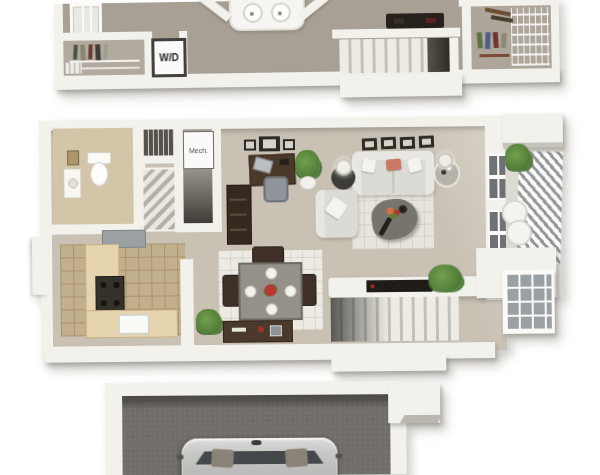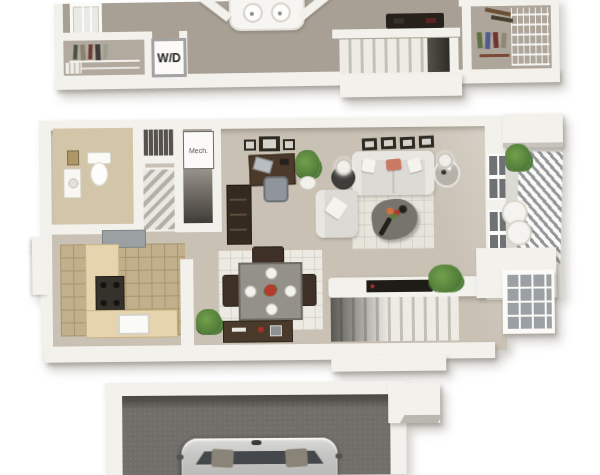--- a/index.html
+++ b/index.html
@@ -58,22 +58,22 @@
       <div class="a" style="left:10px;top:4px;width:4px;height:15px;background:#4a5340;transform:rotate(4deg);"></div>
       <div class="a" style="left:17px;top:4px;width:5px;height:16px;background:#8b8371;transform:rotate(-3deg);"></div>
       <div class="a" style="left:25px;top:4px;width:4px;height:15px;background:#6e3a30;transform:rotate(3deg);"></div>
       <div class="a" style="left:32px;top:4px;width:5px;height:16px;background:#3f3d3a;transform:rotate(-2deg);"></div>
       <div class="a" style="left:40px;top:4px;width:4px;height:15px;background:#9aa08b;transform:rotate(4deg);"></div>
       <div class="a" style="left:2px;top:22px;width:16px;height:11px;background:repeating-linear-gradient(90deg,#efeee9 0 3px,#c9c6bd 3px 5px);"></div>
     </div>
 
     <div class="a wall" style="left:90px;top:29px;width:8px;height:45px;"></div>
     <div class="a wall" style="left:125px;top:29px;width:8px;height:45px;"></div>
-    <div class="a label" style="left:97px;top:36px;width:29px;height:33px;background:#fbfaf8;border:3px solid #a3a3a3;
-         font-size:12px;letter-spacing:0;">
+    <div class="a label" style="left:97px;top:36px;width:29px;height:33px;background:#fbfaf8;border:3px solid #404040;
+         font-size:10px;letter-spacing:0;">
       <span>W/D</span>
     </div>
 
     <div class="a" style="left:175px;top:-4px;width:72px;height:30px;background:#f6f5f1;border:2px solid #e2e0d9;
          border-radius:0 0 12px 12px;box-shadow:1px 2px 3px rgba(95,90,78,.3);">
       <div class="a" style="left:12px;top:4px;width:16px;height:16px;border-radius:50%;background:#fdfdfb;border:2px solid #d4d2ca;">
         <div class="a" style="left:5px;top:7px;width:4px;height:4px;border-radius:50%;background:#8a8881;"></div>
       </div>
       <div class="a" style="left:40px;top:4px;width:16px;height:16px;border-radius:50%;background:#fdfdfb;border:2px solid #d4d2ca;">
         <div class="a" style="left:5px;top:7px;width:4px;height:4px;border-radius:50%;background:#8a8881;"></div>

